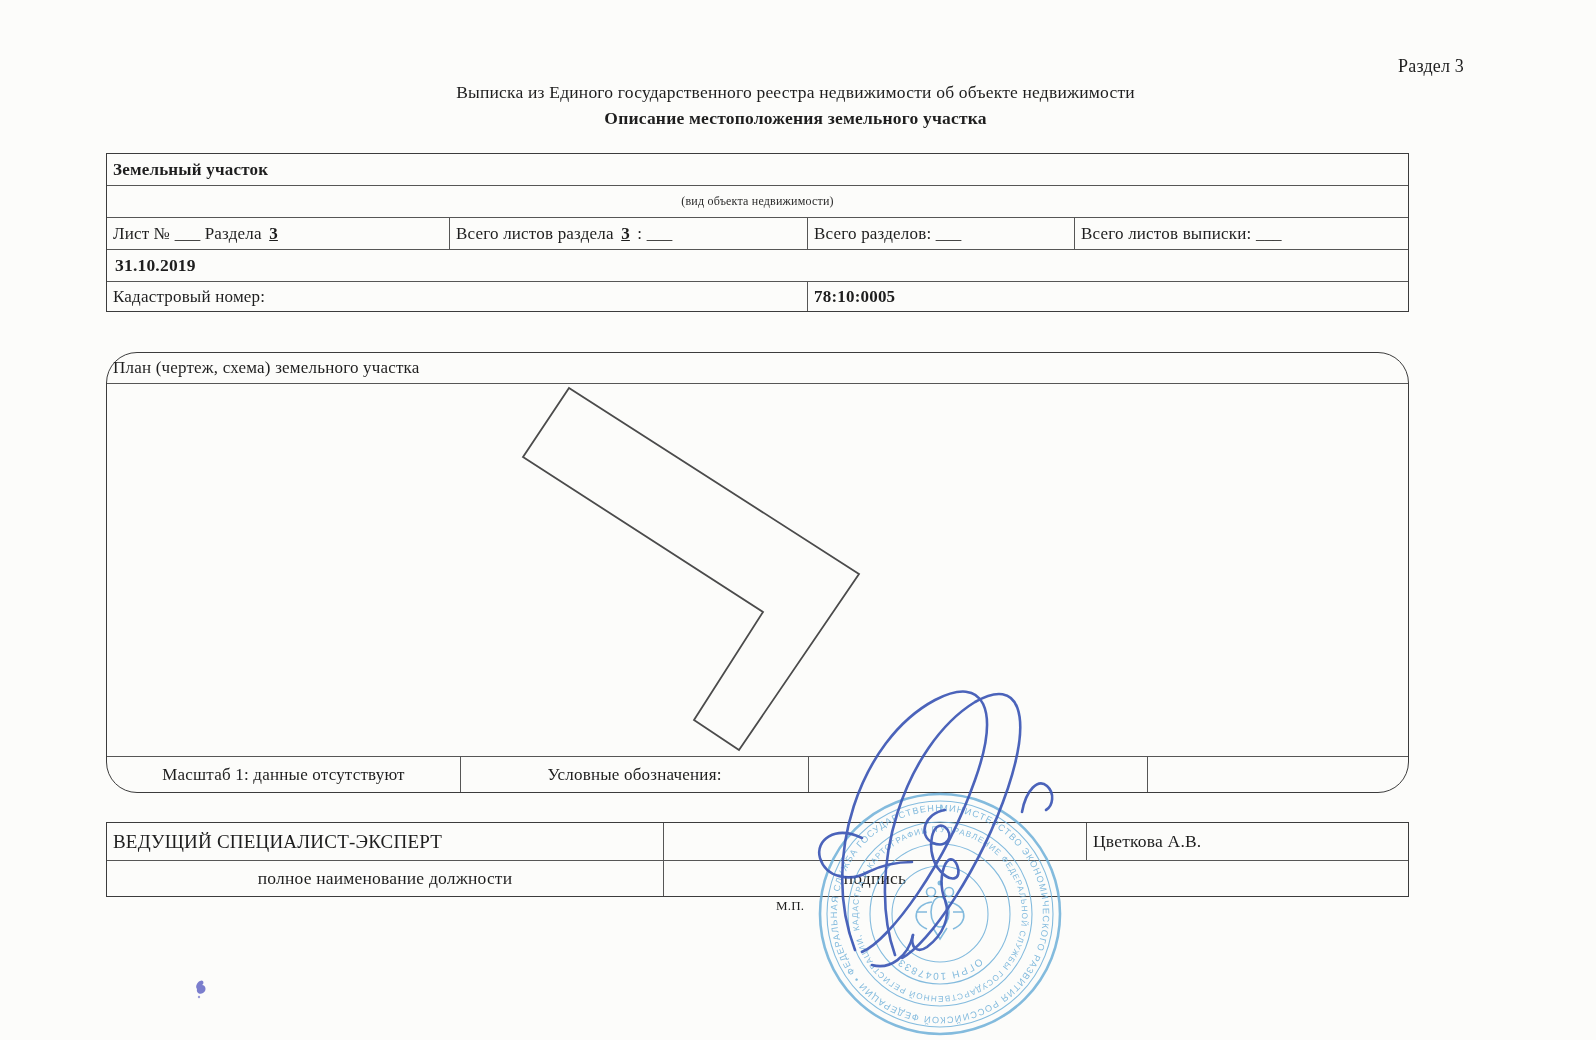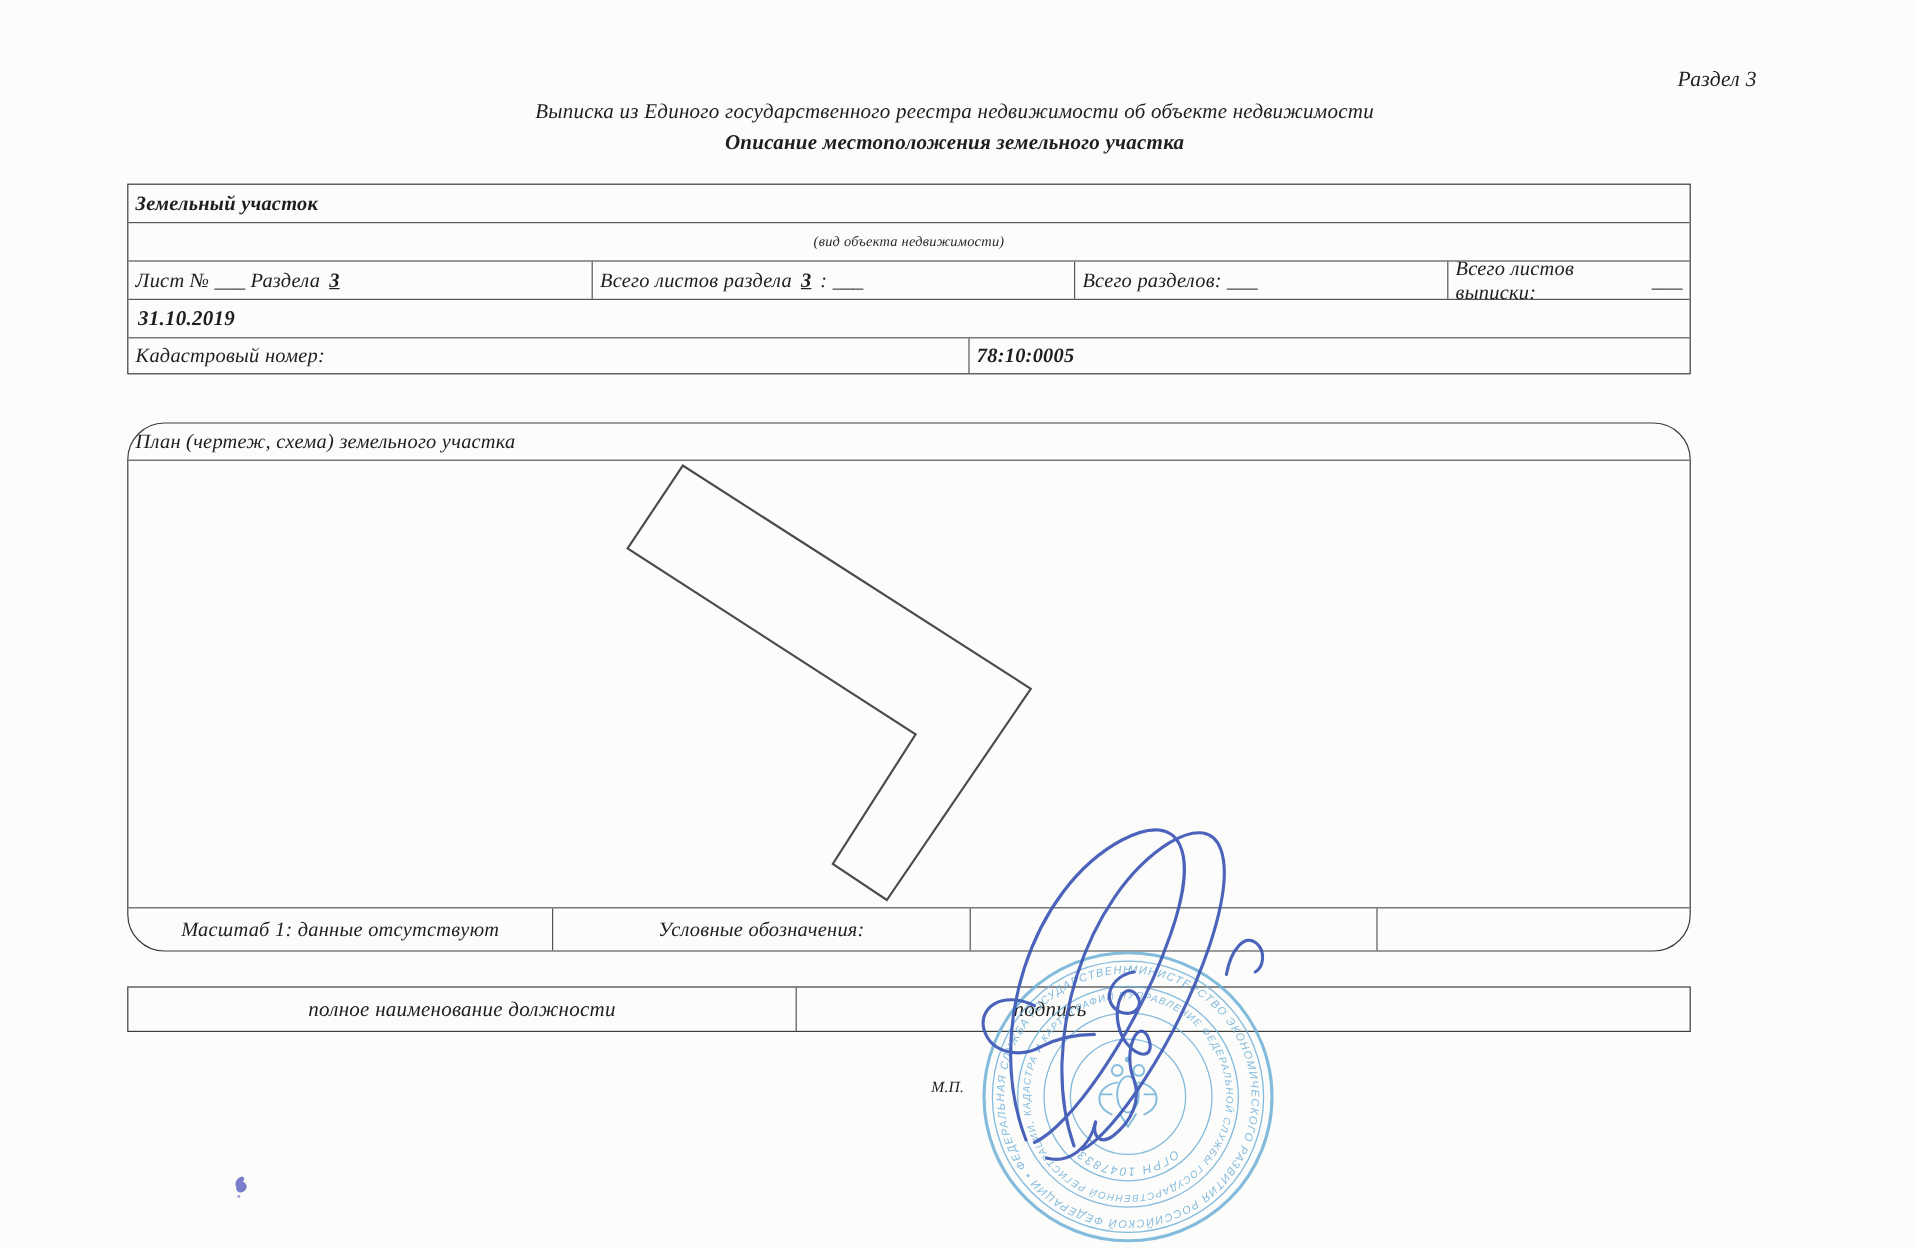--- a/index.html
+++ b/index.html
@@ -5,21 +5,20 @@
   html,body{margin:0;padding:0;}
   body{background:#e8e8e8;}
   .page{
     position:relative;
     width:1596px;height:1040px;
     background:#fcfcfa;
     font-family:"Liberation Serif", serif;
     color:#1e1e1e;
     overflow:hidden;
     letter-spacing:.2px;
-    font-style:italic;
   }
   .section-label{
     position:absolute;left:1398px;top:56px;
     font-size:18px;
   }
   .titles{
     position:absolute;left:106px;top:79px;width:1379px;
     text-align:center;font-size:17.5px;line-height:26px;
   }
   .titles .t2{font-weight:bold;}
@@ -37,21 +36,21 @@
   .cell + .cell{border-left:1.1px solid #565656;}
   .bold{font-weight:bold;}
   .center{justify-content:center;text-align:center;}
   .small-caption{font-size:12px;color:#2a2a2a;}
   .num{font-weight:bold;text-decoration:underline;padding:0 3px;}
   .blank{letter-spacing:0;}
 
   .tbl1{top:153px;font-size:17px;}
   .tbl1 .r1{height:31px;padding:0 6px;}
   .tbl1 .r2{height:32px;justify-content:center;}
-  .tbl1 .r3{height:32px;align-items:stretch;gap:44px;}
+  .tbl1 .r3{height:32px;align-items:stretch;}
   .tbl1 .r4{height:32px;padding:0 8px;font-size:17.5px;}
   .tbl1 .r5{height:30px;align-items:stretch;}
   .w-sheet{width:342px;}
   .w-total-sheets{width:358px;}
   .w-total-sections{width:267px;}
   .w-cad-label{width:700px;}
   .flex1{flex:1;}
 
   .tbl2{top:352px;height:441px;font-size:17px;display:flex;flex-direction:column;border-radius:31px;}
   .plan-header{height:30px;box-sizing:border-box;display:flex;align-items:center;padding:0 6px;}
@@ -130,20 +129,29 @@
     </div>
     <div class="plan-footer">
       <div class="cell center w-scale">Масштаб 1: данные отсутствуют</div>
       <div class="cell center w-legend">Условные обозначения:</div>
       <div class="cell w-leg-empty"></div>
       <div class="cell flex1"></div>
     </div>
   </div>
 
   <div class="tbl tbl3">
+    <div class="row r1">
+      <div class="cell c-pos">
+        <span class="pos-name">ВЕДУЩИЙ СПЕЦИАЛИСТ-ЭКСПЕРТ</span>
+      </div>
+      <div class="cell c-sign"></div>
+      <div class="cell flex1">
+        <span>Цветкова А.В.</span>
+      </div>
+    </div>
     <div class="row r2">
       <div class="cell center c-pos">полное наименование должности</div>
       <div class="cell center c-sign">подпись</div>
     </div>
   </div>
 
   <div class="mp-label">М.П.</div>
 
   <svg class="svg-abs stamp-svg" width="260" height="260" viewBox="0 0 260 260">
     <defs>

